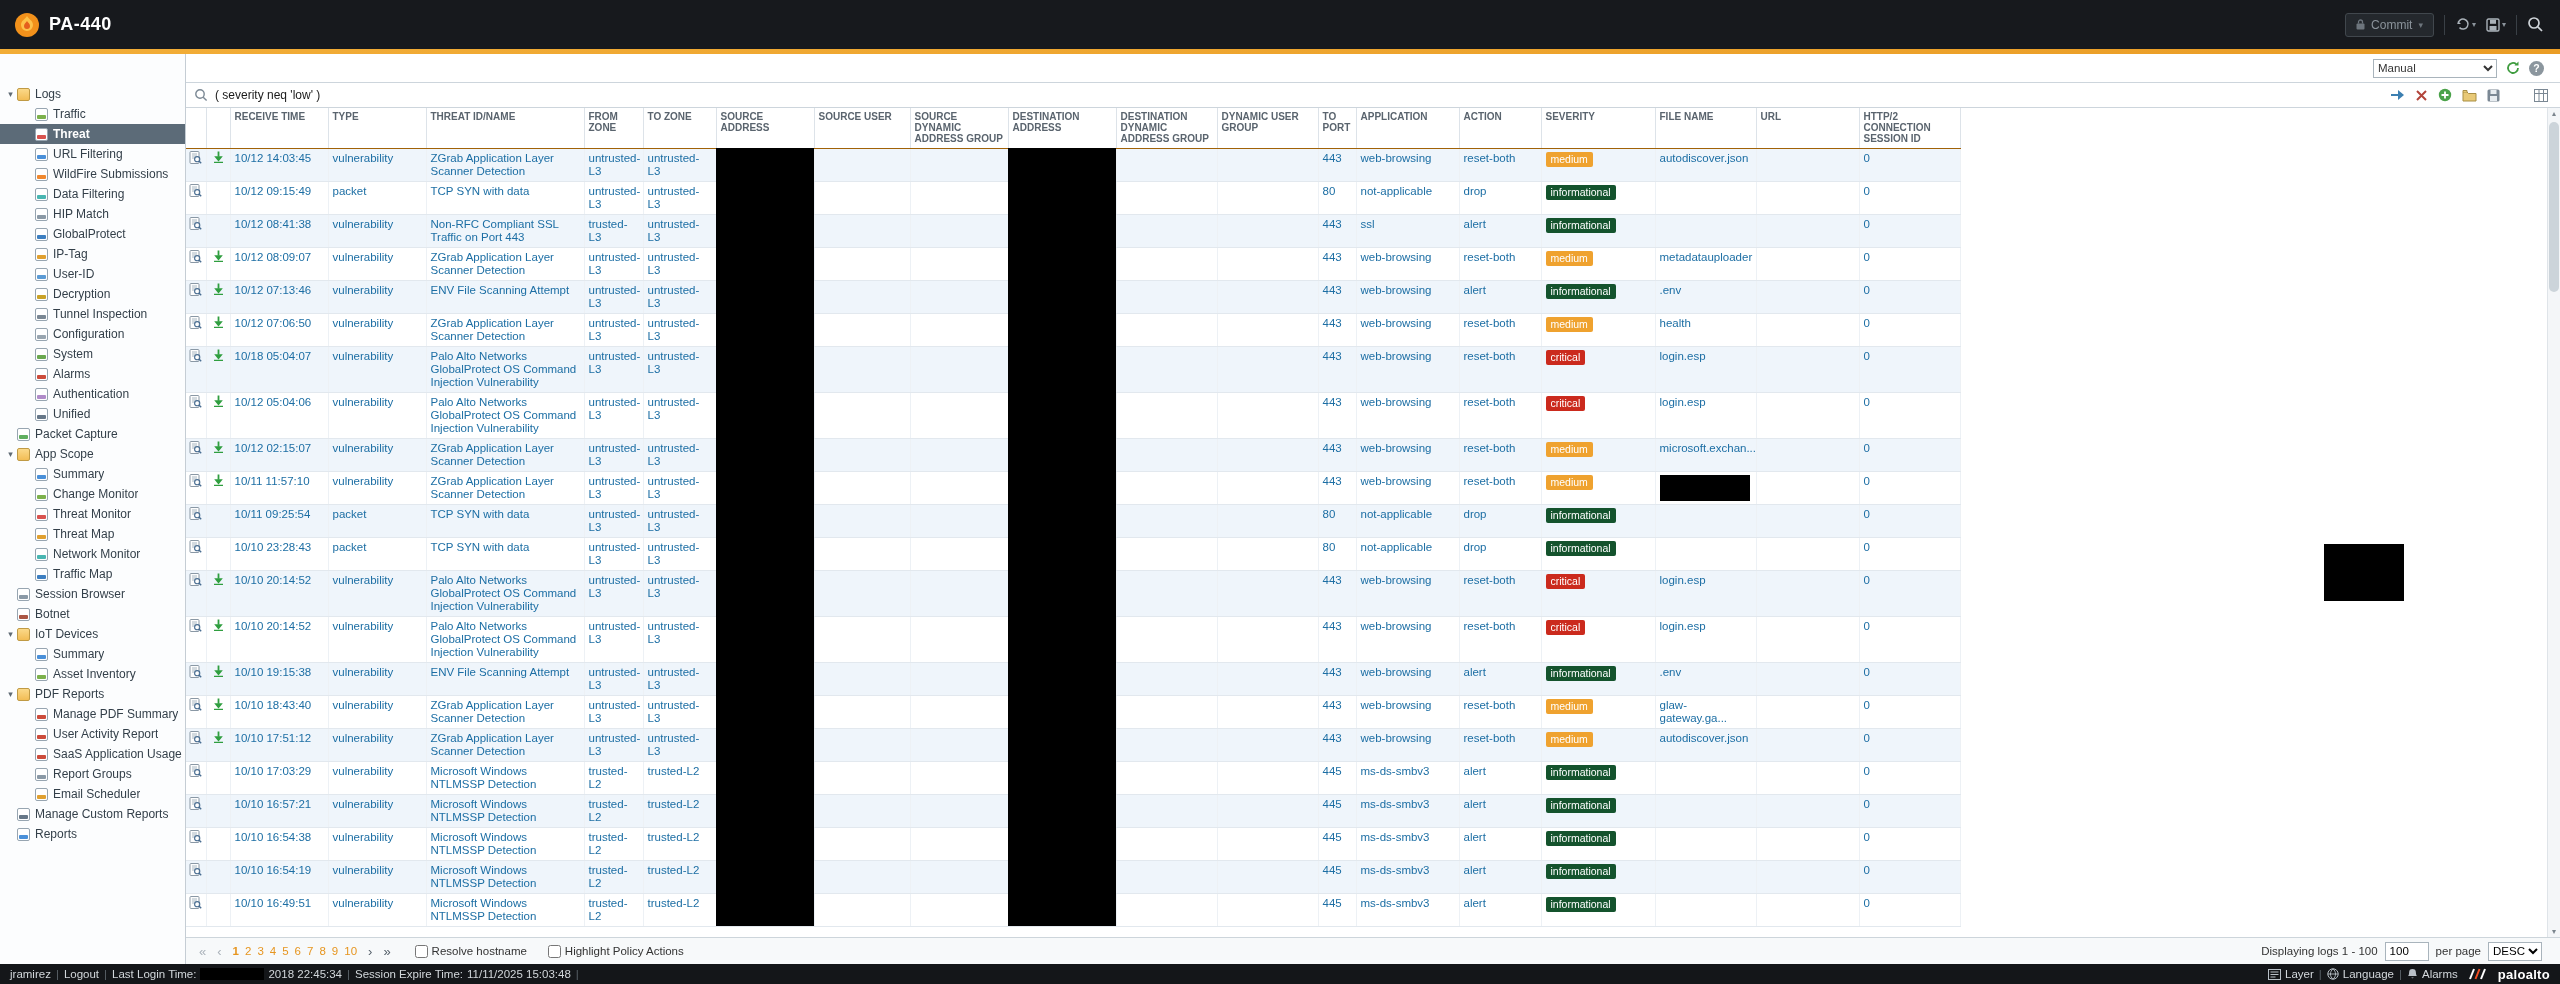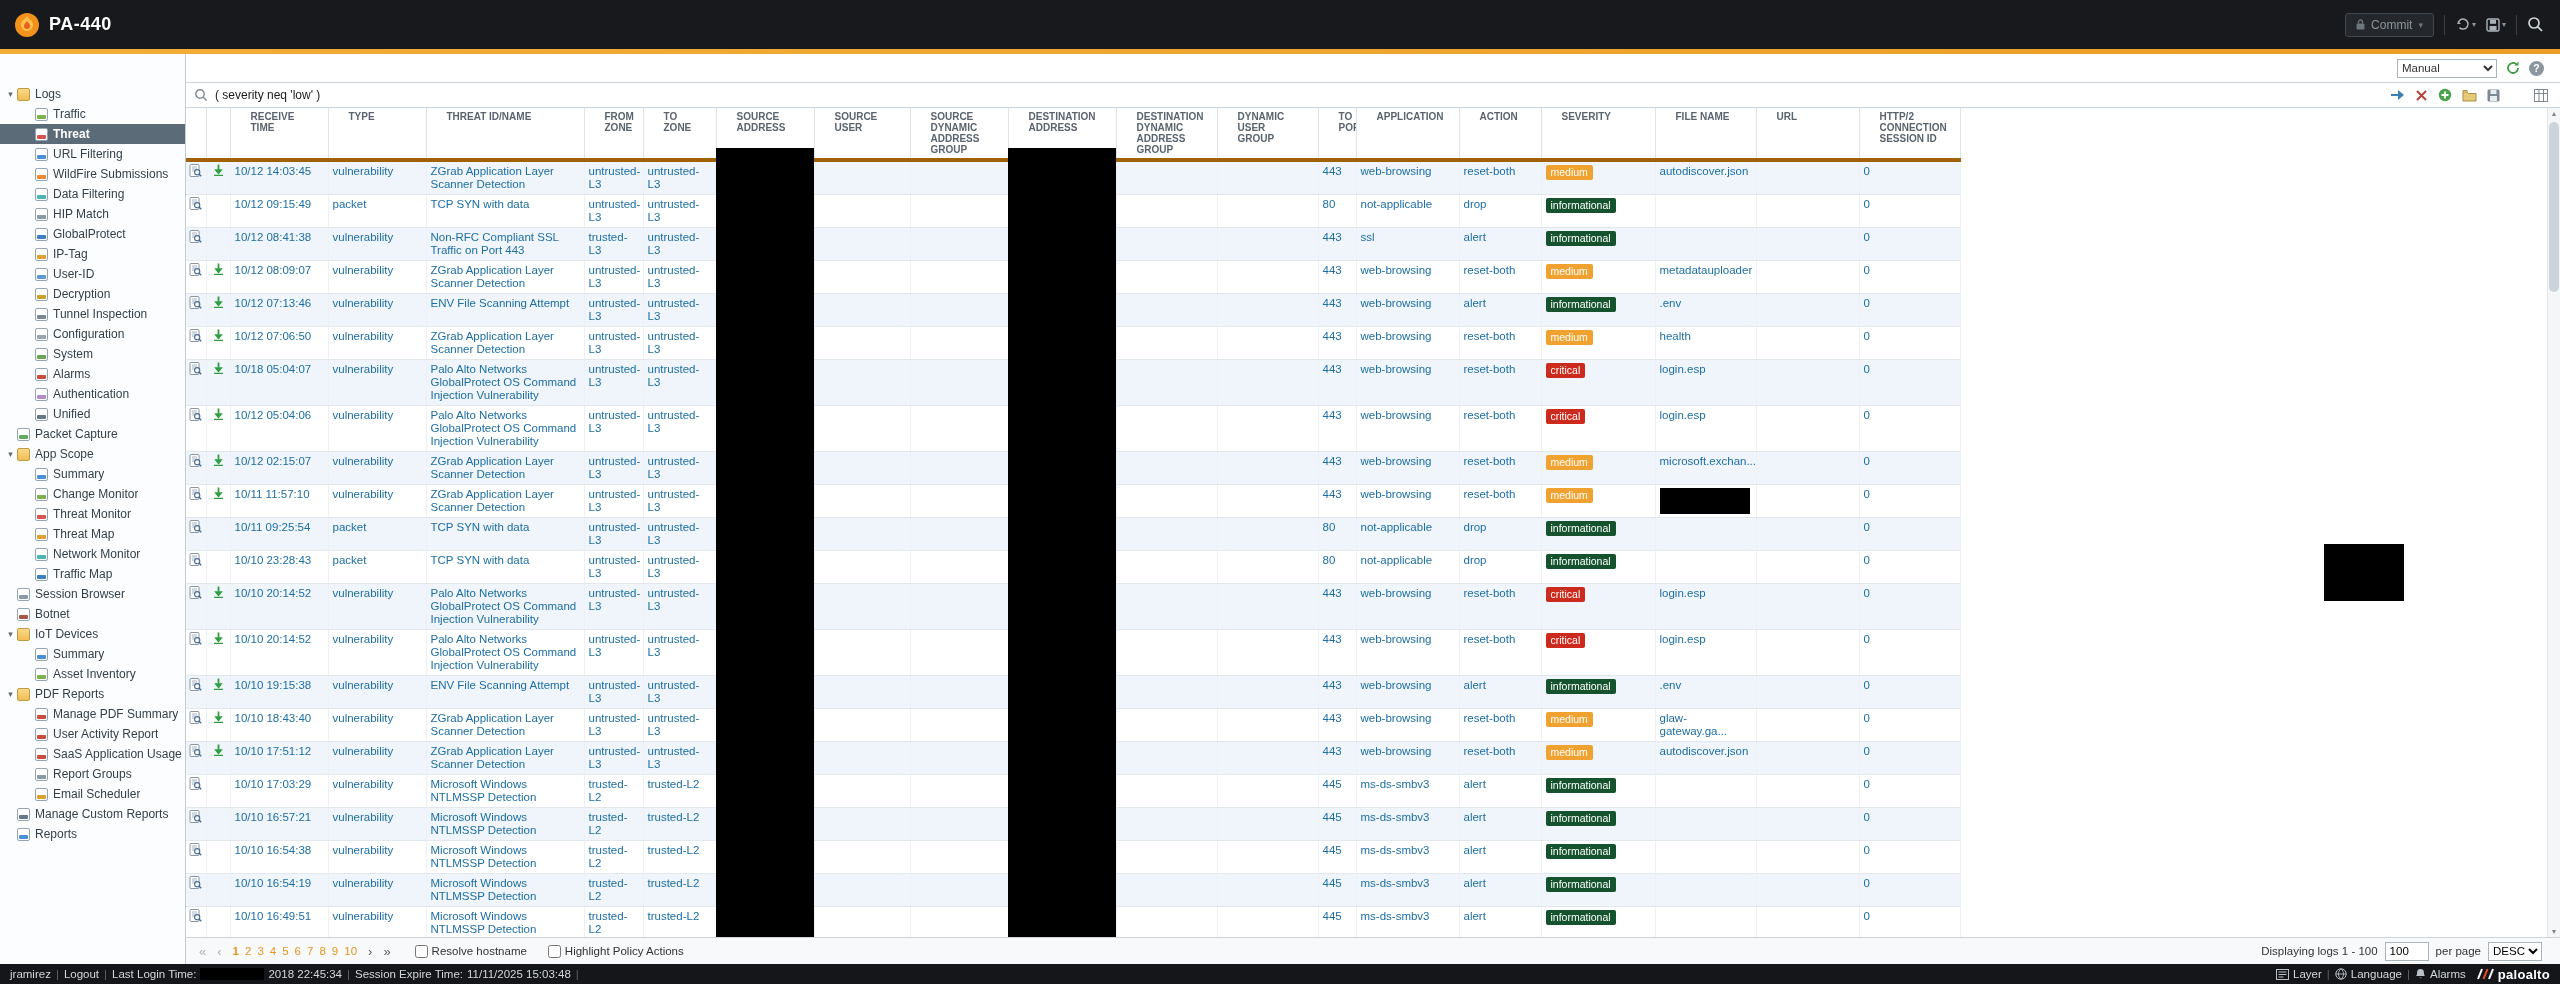--- a/index.html
+++ b/index.html
@@ -32,36 +32,36 @@
   .caret{width:11px;flex:none;font-size:9px;color:#5e6a74;text-align:center}
   .tree-icon{width:13px;height:13px;flex:none;border:1px solid #97a5b1;border-radius:2px;background:#fff;position:relative;margin:0 5px 0 1px}
   .tree-icon.folder{background:linear-gradient(#fbd98a,#f2bd55);border-color:#c09a44}
   .ticon-accent{position:absolute;left:1px;right:1px;bottom:1px;height:4px;border-radius:1px}
   .tree-label{overflow:hidden;text-overflow:ellipsis}
 
   .content{flex:1;display:flex;flex-direction:column;background:#fff;min-width:0}
 
   
   .content-topbar{height:28px;display:flex;align-items:center;justify-content:flex-end;gap:8px;padding:0 16px;background:#fff}
-  .refresh-select{height:19px;font-size:11.5px;border:1px solid #a9b4bc;color:#333;background:#fff;width:100px;font-family:inherit}
+  .refresh-select{height:19px;font-size:11.5px;border:1px solid #a9b4bc;color:#333;background:#fff;width:124px;font-family:inherit}
   .help-circle{width:15px;height:15px;border-radius:50%;background:#8b969e;color:#fff;font-size:10.5px;display:inline-flex;align-items:center;justify-content:center;font-weight:bold;cursor:pointer}
 
   
   .filterbar{height:26px;display:flex;align-items:center;gap:7px;border-top:1px solid #cdd5dc;border-bottom:1px solid #cdd5dc;padding:0 8px;background:#fff}
   .filter-query{font-size:12px;color:#1a1a1a}
   .filter-icons{margin-left:auto;display:flex;align-items:center;gap:10px;padding-right:4px}
   .filter-icons span{display:inline-flex;cursor:pointer}
   .gapx{width:14px}
 
   
   .table-viewport{flex:1;position:relative;overflow:hidden}
   .table-wrap{position:relative;width:1774px}
   #log-table{border-collapse:collapse;table-layout:fixed;width:1774px;background:#fff}
-  #log-table thead th{height:40px;border-right:1px solid #dde3e9;border-bottom:4px solid #a16207;background:#fff;
-     font-size:10px;line-height:11px;color:#5a646e;text-align:left;vertical-align:top;padding:3px 20px;font-weight:bold;overflow:hidden;cursor:pointer}
+  #log-table thead th{height:40px;border-right:1px solid #dde3e9;border-bottom:1px solid #a16207;background:#fff;
+     font-size:10px;line-height:11px;color:#5a646e;text-align:left;vertical-align:top;padding:3px 4px;font-weight:bold;overflow:hidden;cursor:pointer}
   #log-table tbody td{border-right:1px solid #edf1f5;border-bottom:1px solid #e2e8ee;padding:3px 4px;vertical-align:top;
      font-size:11.5px;line-height:13px;overflow:hidden;color:#1c6ea4}
   #log-table tbody tr:nth-child(odd){background:#eff5fb}
   .c-icon{padding:2px 1px !important;text-align:center}
   .cell-link{color:#1c6ea4;cursor:pointer}
   .badge{display:inline-block;padding:1px 5px 2px;border-radius:2px;color:#fff;font-size:10.5px;line-height:12px;white-space:nowrap}
   .sev-medium{background:#efa22f}
   .sev-informational{background:#14532d}
   .sev-critical{background:#cb2a1d}
   .redacted-box{display:inline-block;width:90px;height:26px;background:#000;vertical-align:top}
@@ -85,21 +85,21 @@
   .pg-right{margin-left:auto;display:flex;align-items:center;gap:7px;padding-right:8px}
   .per-page{width:44px;height:19px;border:1px solid #a9b4bc;font-size:11.5px;padding:1px 4px;font-family:Liberation Sans, sans-serif}
   .sort-select{height:19px;font-size:11.5px;border:1px solid #a9b4bc;background:#fff;font-family:inherit}
 
   
   .statusbar{height:20px;background:#141619;color:#d2d7db;display:flex;align-items:center;font-size:11.5px;padding:0 10px;white-space:nowrap}
   .statusbar .sep::before{content:"|";color:#5a6268;padding:0 5px}
   .sb-right{margin-left:auto;display:flex;align-items:center}
   .sb-item{display:inline-flex;align-items:center;gap:4px;cursor:pointer}
   .redact-inline{display:inline-block;width:64px;height:12px;background:#000;margin:0 4px;vertical-align:middle}
-  .brand-logo{display:inline-flex;align-items:center;gap:4px;margin-left:10px}
+  .brand-logo{display:inline-flex;align-items:center;gap:12px;margin-left:10px}
   .brand-logo b{color:#fff;font-size:13px;letter-spacing:.3px}
 
   #redact-float{position:absolute;left:2324px;top:544px;width:80px;height:57px;background:#000;z-index:40}
 </style>
 </head>
 <body>
 
 <header class="navbar">
   <div class="brand">
     <span style="display:inline-flex">

